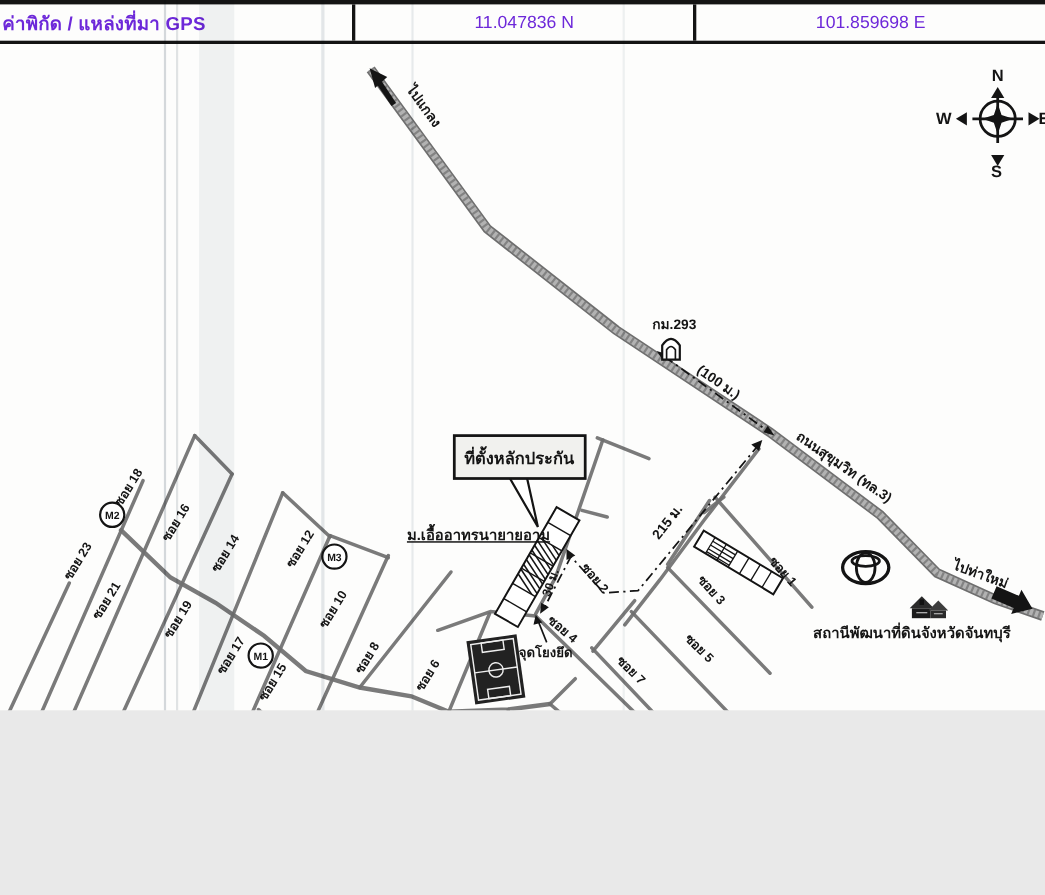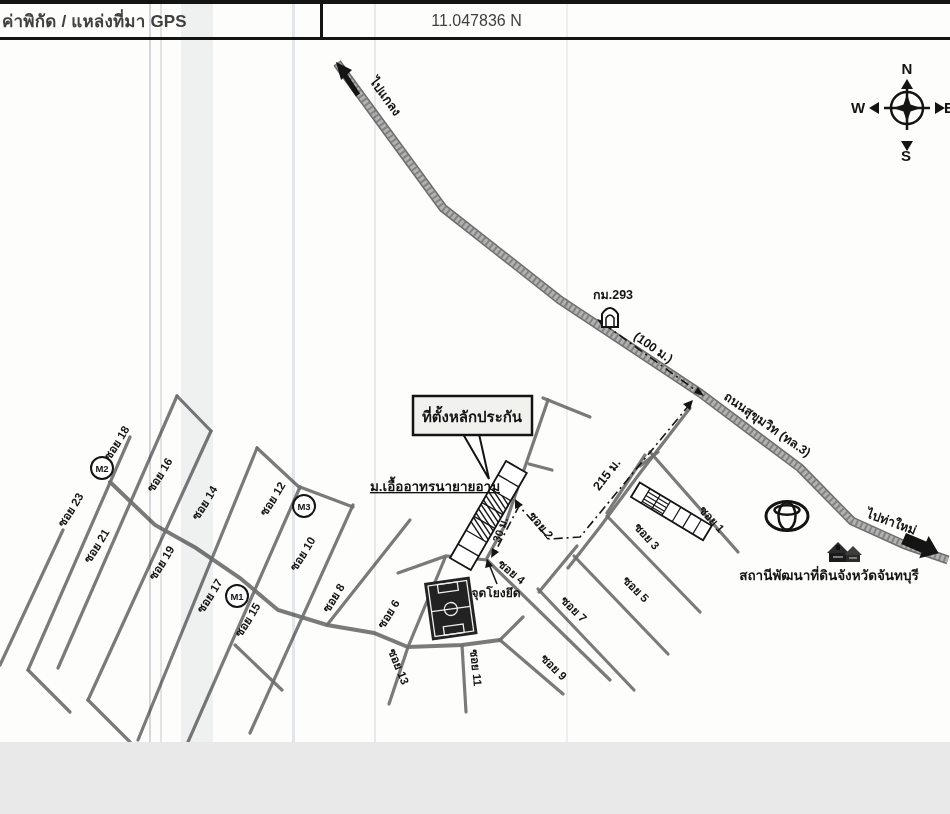--- a/index.html
+++ b/index.html
@@ -1,17 +1,17 @@
 <!DOCTYPE html>
 <html><head>
 <meta charset="utf-8">
 <style>
   html,body{margin:0;padding:0;background:#e9e9e9;}
-  #page{position:relative;width:950px;height:742px;background:#fdfdfc;overflow:hidden;
-        font-family:"Liberation Sans","DejaVu Sans",sans-serif;color:#404040;}
+  #page{position:relative;width:950px;height:646px;background:#fdfdfc;overflow:hidden;
+        font-family:"Liberation Sans","DejaVu Sans",sans-serif;color:#6d28d9;}
   
   #hdr{position:absolute;left:0;top:0;width:950px;height:40px;display:flex;
        border-top:4px solid #141414;border-bottom:3px solid #141414;box-sizing:border-box;}
   .hcell{display:flex;align-items:center;box-sizing:border-box;height:100%;}
   #hc1{width:320px;padding-left:2px;font-size:17px;font-weight:700;letter-spacing:.2px;overflow:hidden;white-space:nowrap;}
   #hc2{width:310px;justify-content:center;font-size:16px;border-left:3px solid #141414;}
   #hc3{width:320px;justify-content:center;font-size:16px;border-left:3px solid #141414;}
   
   .streak{position:absolute;top:0;height:814px;pointer-events:none;mix-blend-mode:multiply;}
   svg text{font-family:"Liberation Sans","DejaVu Sans",sans-serif;fill:#141414;}
@@ -24,20 +24,21 @@
   .ink{fill:#141414;}
 </style>
 </head>
 <body>
 
 <div id="page">
 
   <div id="hdr">
     <div class="hcell" id="hc1">ค่าพิกัด / แหล่งที่มา GPS</div>
     <div class="hcell" id="hc2">11.047836 N</div>
+    <div class="hcell" id="hc3">101.859698 E</div>
   </div>
 
   <svg width="950" height="774" viewBox="0 40 950 774" style="position:absolute;left:0;top:40px;">
 
     <g>
       <polyline class="rd" points="63,530 0,665"></polyline>
       <polyline class="rd" points="130,437 28,670"></polyline>
       <polyline class="rd" points="177,396 58,668"></polyline>
       <polyline class="rd" points="211,431 88,700"></polyline>
       <polyline class="rd" points="257,448 138,740"></polyline>

